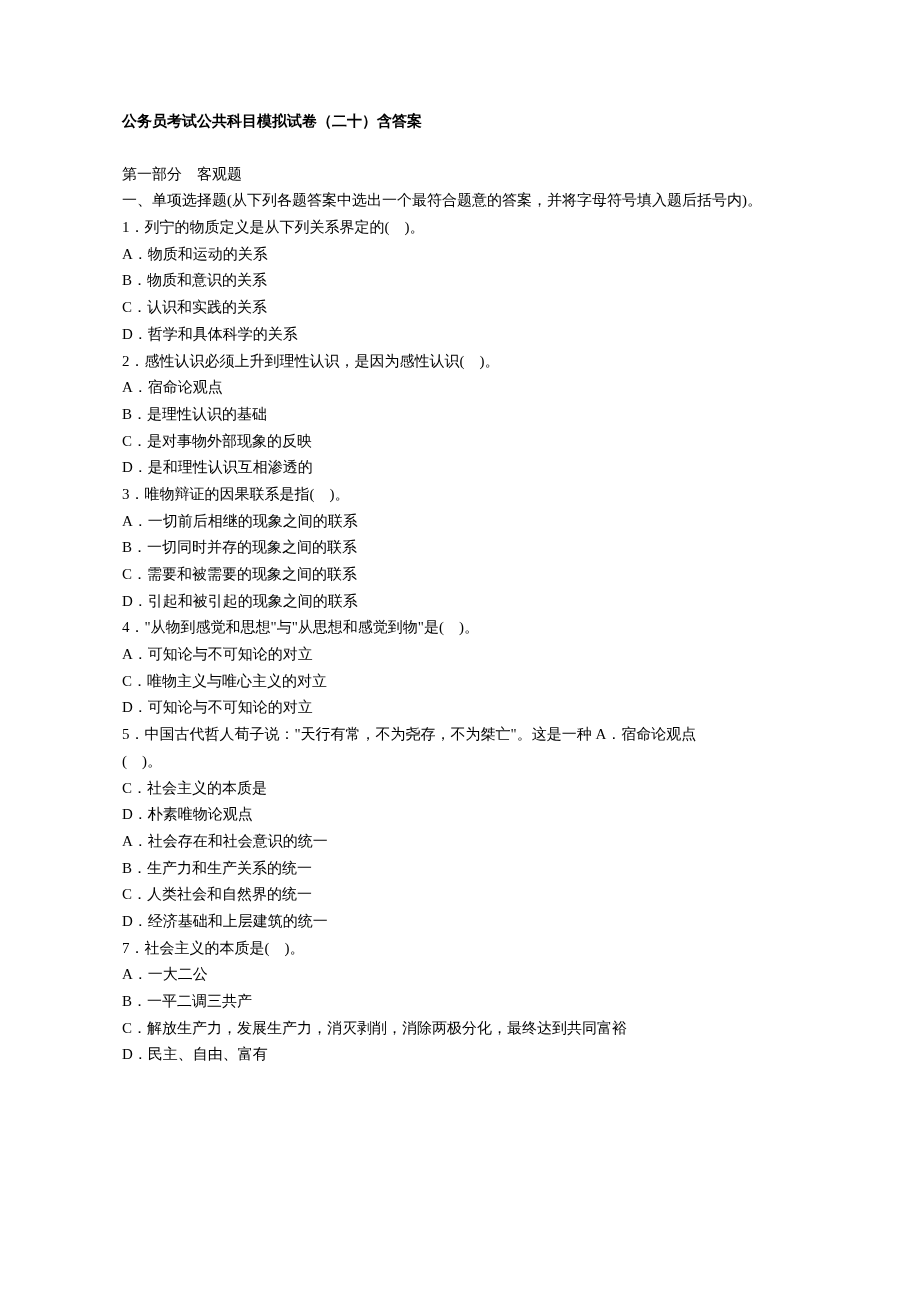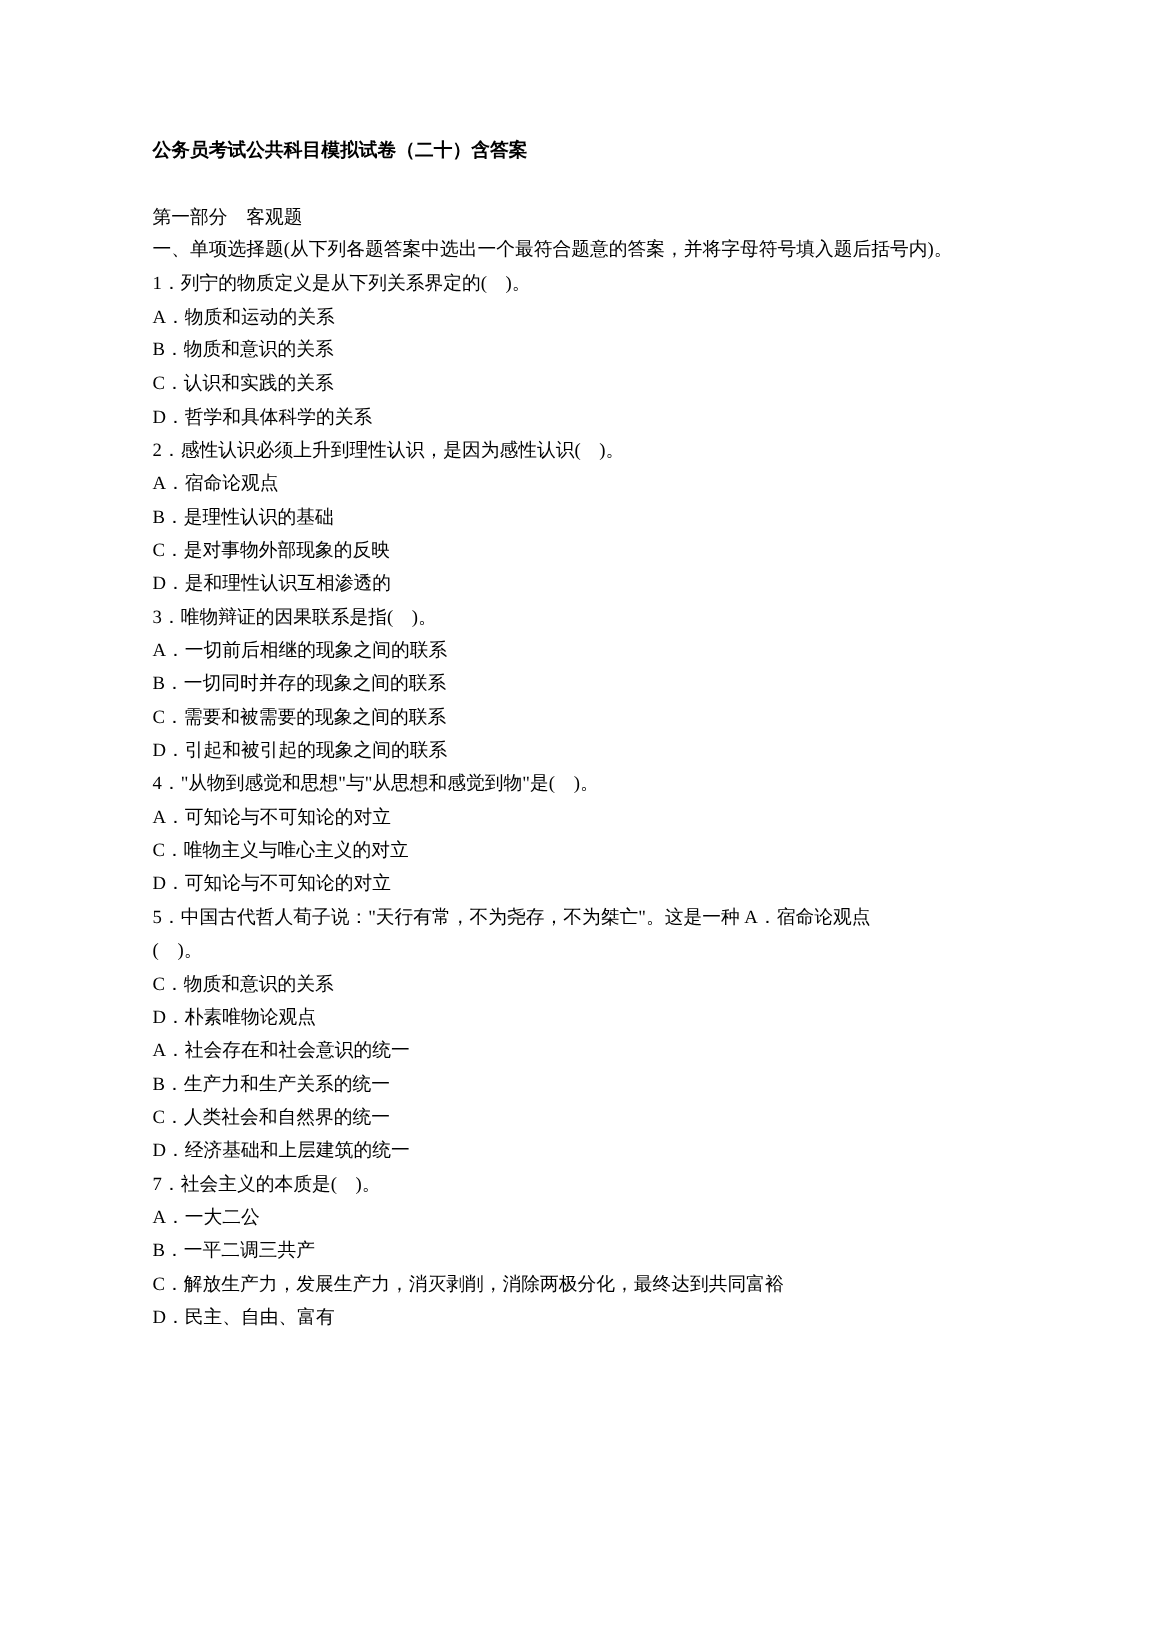--- a/index.html
+++ b/index.html
@@ -61,21 +61,21 @@
   <div class="line">C．需要和被需要的现象之间的联系</div>
   <div class="line">D．引起和被引起的现象之间的联系</div>
 
   <div class="line">4．"从物到感觉和思想"与"从思想和感觉到物"是(　)。</div>
   <div class="line">A．可知论与不可知论的对立</div>
   <div class="line">C．唯物主义与唯心主义的对立</div>
   <div class="line">D．可知论与不可知论的对立</div>
 
   <div class="line">5．中国古代哲人荀子说："天行有常，不为尧存，不为桀亡"。这是一种 A．宿命论观点</div>
   <div class="line">(　)。</div>
-  <div class="line">C．物质和意识的关系</div>
+  <div class="line">C．社会主义的本质是</div>
   <div class="line">D．朴素唯物论观点</div>
 
   <div class="line">A．社会存在和社会意识的统一</div>
   <div class="line">B．生产力和生产关系的统一</div>
   <div class="line">C．人类社会和自然界的统一</div>
   <div class="line">D．经济基础和上层建筑的统一</div>
 
   <div class="line">7．社会主义的本质是(　)。</div>
   <div class="line">A．一大二公</div>
   <div class="line">B．一平二调三共产</div>

